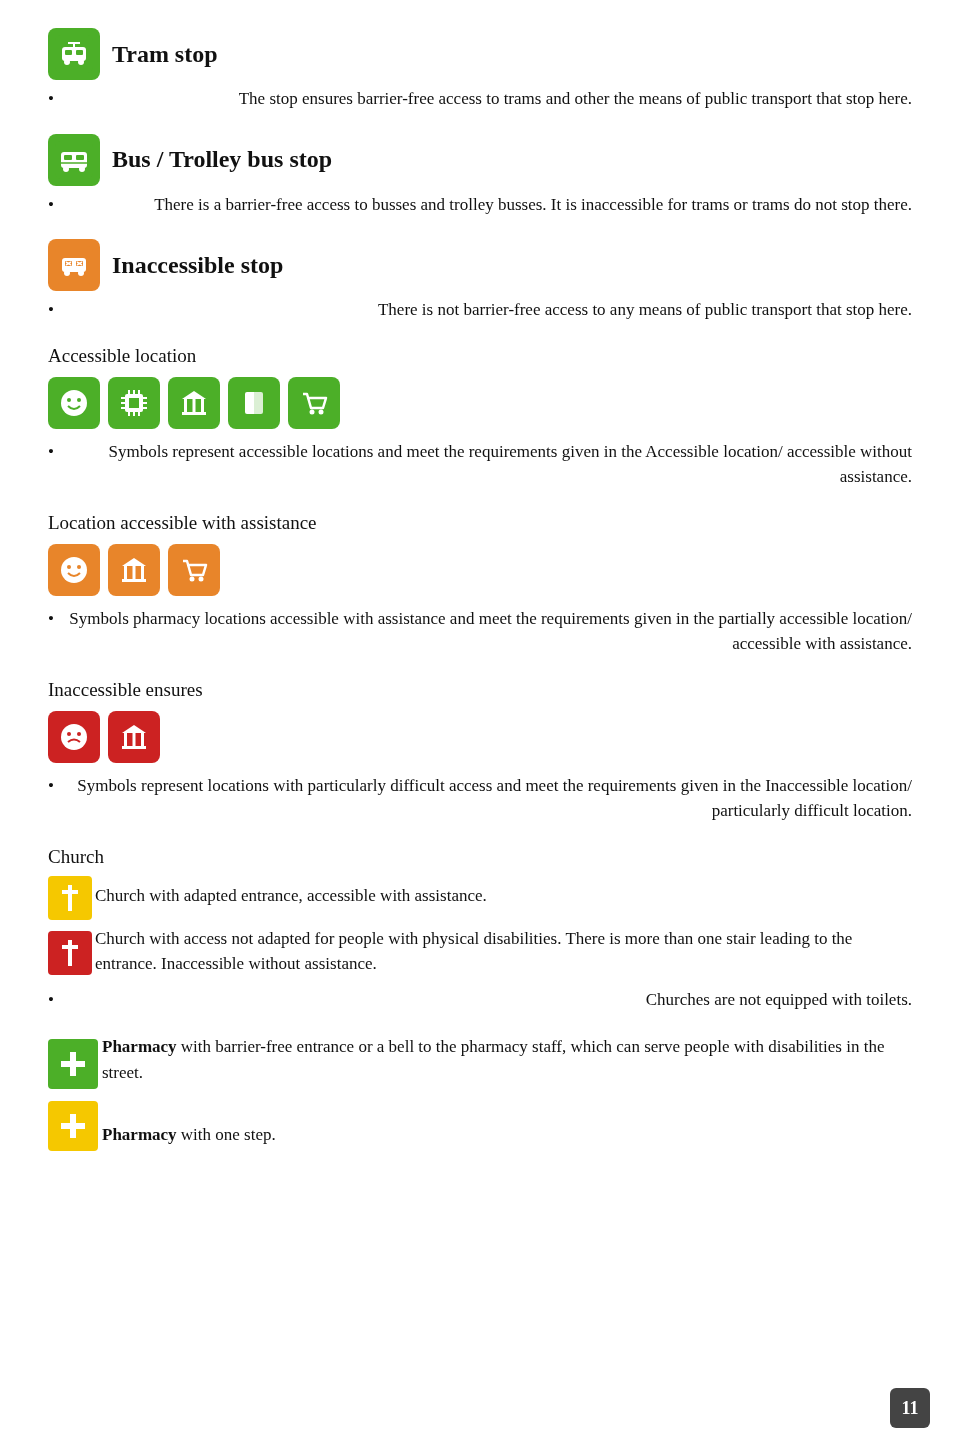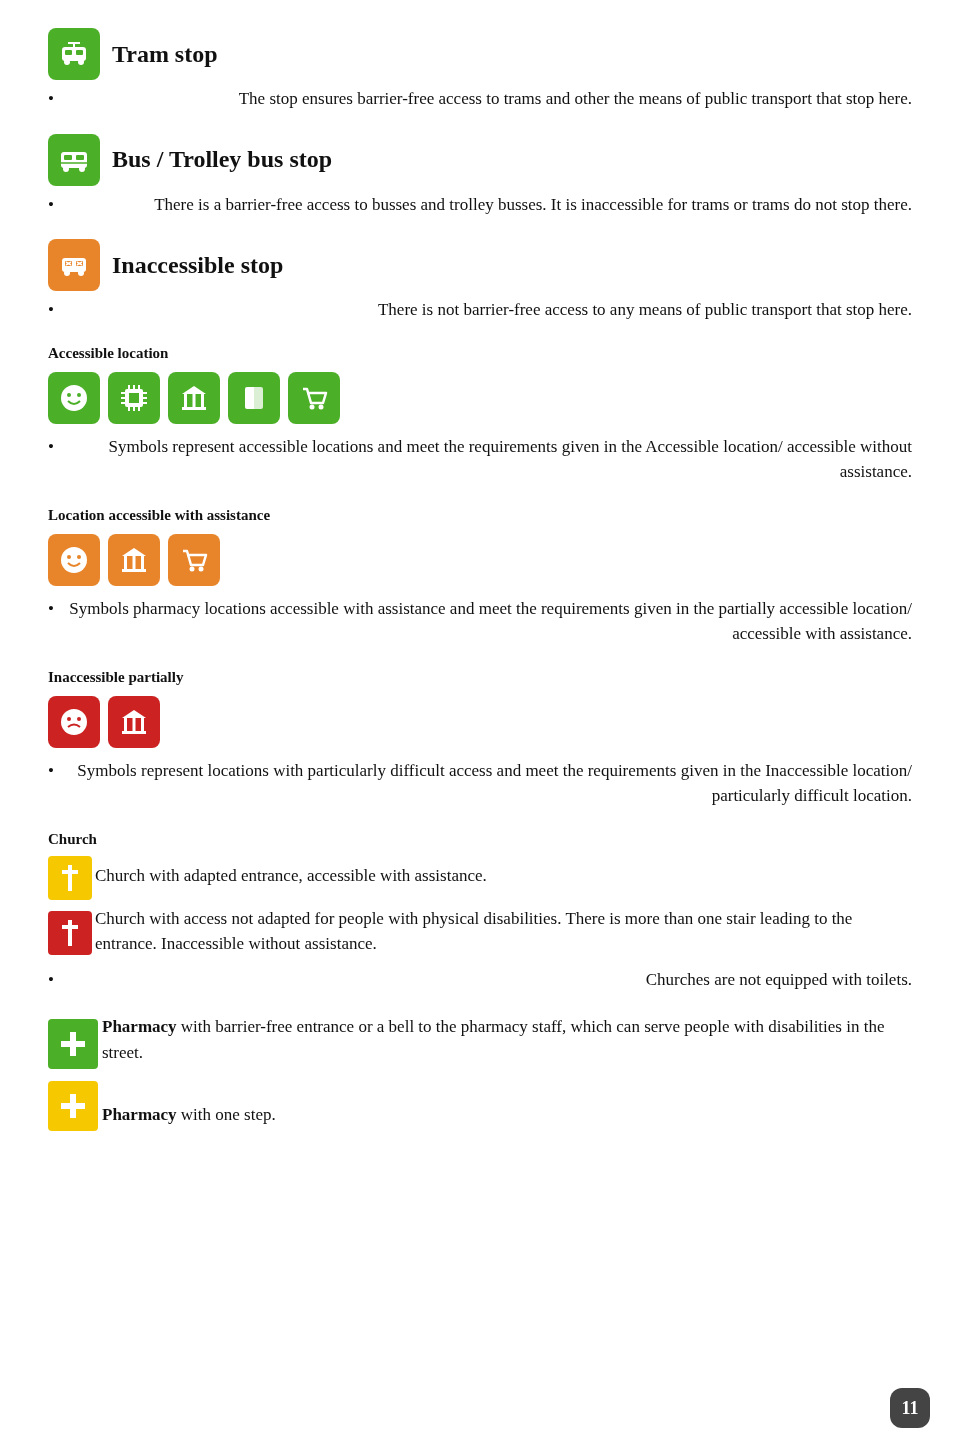--- a/index.html
+++ b/index.html
@@ -65,25 +65,25 @@
       right: 30px;
       background: #444;
       color: #fff;
       width: 40px;
       height: 40px;
       display: flex;
       align-items: center;
       justify-content: center;
       font-size: 18px;
       font-weight: bold;
-      border-radius: 12px;
+      border-radius: 6px;
     }
     .section-label {
-      font-size: 15px;
-      font-weight: bold;
+      font-size: 19px;
+      font-weight: normal;
       margin-bottom: 8px;
     }
     .church-row {
       display: flex;
       align-items: center;
       gap: 3px;
       margin-bottom: 6px;
     }
     .church-icon {
       width: 44px;
@@ -279,21 +279,21 @@
           <path d="M8 10 L12 10 L16 24 L28 24 L31 14 L12 14" stroke="white" stroke-width="2.5" fill="none" stroke-linejoin="round"></path>
           <circle cx="17" cy="28" r="2.5" fill="white"></circle>
           <circle cx="26" cy="28" r="2.5" fill="white"></circle>
         </svg>
     </div>
   </div>
   <div class="bullet-text">Symbols pharmacy locations accessible with assistance and meet the requirements given in the partially accessible location/ accessible with assistance.</div>
 </div>
 
 <div class="section">
-  <div class="section-label">Inaccessible partially</div>
+  <div class="section-label">Inaccessible ensures</div>
   <div class="icon-row">
 
     <div class="icon-box icon-red">
       <svg width="38" height="38" viewBox="0 0 38 38">
           <circle cx="19" cy="19" r="13" fill="white"></circle>
           <circle cx="14" cy="16" r="2" fill="#cc2222"></circle>
           <circle cx="24" cy="16" r="2" fill="#cc2222"></circle>
           <path d="M13 24 Q19 19 25 24" stroke="#cc2222" stroke-width="2" fill="none"></path>
         </svg>
     </div>

